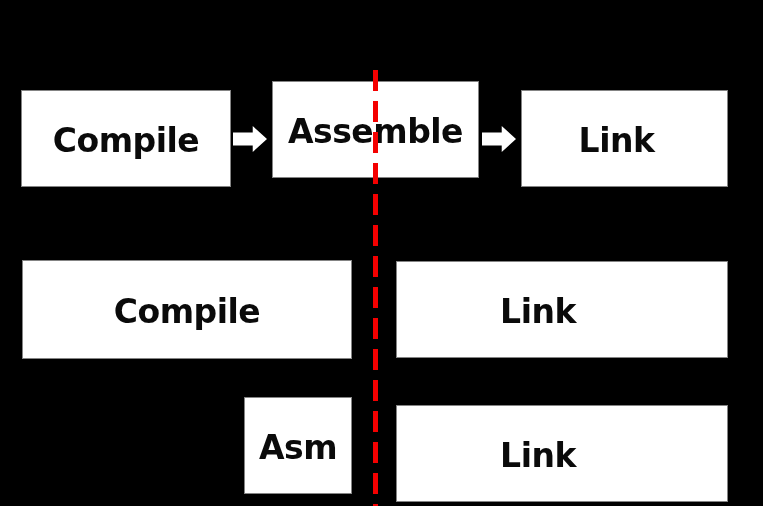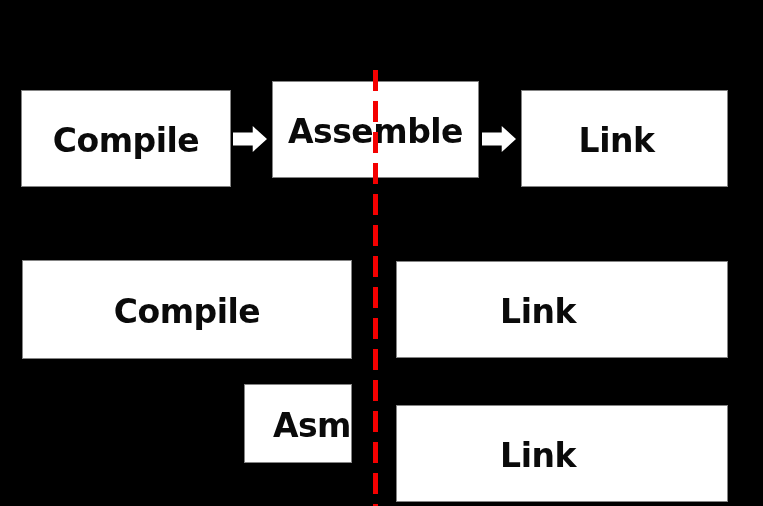--- a/index.html
+++ b/index.html
@@ -38,21 +38,21 @@
   .label.shift-lg { transform: translate(-24px, 2px); }
 
   
   #box-pipeline-compile  { left: 21px;  top: 45px;  width: 210px; height: 97px; }
   #box-pipeline-assemble { left: 272px; top: 36px;  width: 207px; height: 97px; }
   #box-pipeline-link     { left: 521px; top: 45px;  width: 207px; height: 97px; }
   
   #box-merged-compile    { left: 22px;  top: 215px; width: 330px; height: 99px; }
   #box-merged-compile-link { left: 396px; top: 216px; width: 332px; height: 97px; }
   
-  #box-merged-asm        { left: 244px; top: 339px; width: 108px; height: 79px; justify-content: flex-end; }
+  #box-merged-asm        { left: 244px; top: 352px; width: 108px; height: 97px; }
   #box-merged-asm-link   { left: 396px; top: 360px; width: 332px; height: 97px; }
 
   .arrow-right {
     position: absolute;
     top: 81px;
     width: 34px;
     height: 26px;
     background: var(--arrow-fill, #ffffff);
     clip-path: polygon(0% 25%, 58% 25%, 58% 0%, 100% 50%, 58% 100%, 58% 75%, 0% 75%);
     z-index: 2;

